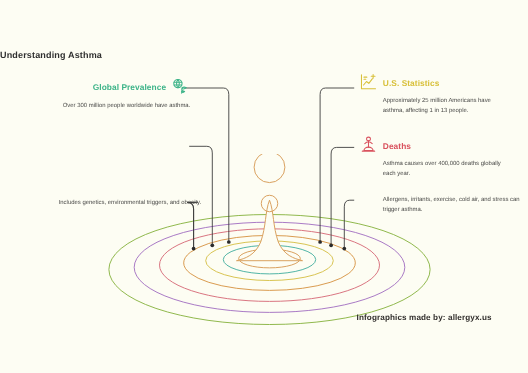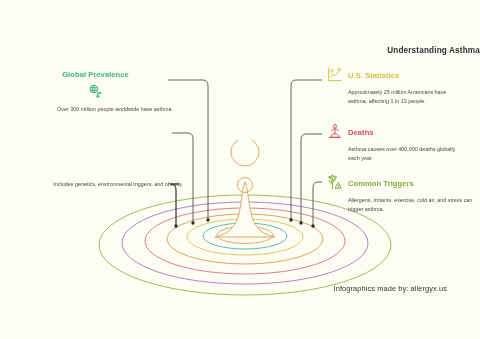--- a/index.html
+++ b/index.html
@@ -21,34 +21,34 @@
     background: #fdfdf3;
     overflow: hidden;
   }
 
   
   #title {
     position: absolute;
     top: 46px;
     left: 0;
     width: 480px;
-    text-align: right;
+    text-align: left;
     font-size: 8.2px;
     font-weight: bold;
     color: #2f2f2f;
     letter-spacing: 0.15px;
   }
 
   
   #footer {
     position: absolute;
     top: 284px;
     right: 33px;
     font-size: 7.4px;
-    font-weight: normal;
+    font-weight: bold;
     color: #33302e;
     letter-spacing: 0.1px;
     padding-left: 10px;
   }
 
   
   #ripple {
     position: absolute;
     left: 95px;
     top: 140px;
@@ -71,21 +71,20 @@
     position: absolute;
   }
   .callout .head {
     display: flex;
     align-items: center;
     gap: 4px;
     white-space: nowrap;
   }
   .callout.left .head {
     justify-content: flex-end;
-    flex-direction: column;
   }
   .callout .label {
     font-size: 7.6px;
     font-weight: bold;
     letter-spacing: 0.05px;
   }
   .callout .icon {
     width: 18px;
     height: 18px;
     flex: 0 0 18px;
@@ -211,34 +210,18 @@
           <path d="M17.6 2.2v4.6M15.3 4.5h4.6"></path>
           <path d="M6.5 5.5h3.5M6.5 8h2.2"></path>
         </g>
       </svg>
       <span class="label" style="color:#d8c03a">U.S. Statistics</span>
     </div>
     <div class="body">Approximately 25 million Americans have asthma, affecting 1 in 13 people.</div>
   </div>
 
   <div class="callout right" id="c-trigger">
-    <div class="head">
-      <svg class="icon" viewBox="0 0 24 24">
-        <g fill="none" stroke="#7fae3f" stroke-width="1.3" stroke-linecap="round" stroke-linejoin="round">
-          <path d="M8.5 20V9"></path>
-          <path d="M8.5 12.5C6.5 12.5 4.5 11 4.5 8.8c2.2 0 4 1.5 4 3.7z"></path>
-          <path d="M8.5 10.5c0-2.2 1.8-3.8 4-3.8 0 2.2-1.8 3.8-4 3.8z"></path>
-          <path d="M8.5 7.5C6.8 7.5 5.3 6 5.3 4c1.8 0 3.2 1.6 3.2 3.5z"></path>
-          <circle cx="8.5" cy="2.9" r="1.5"></circle>
-          <circle cx="12.4" cy="4.2" r="1.2"></circle>
-          <circle cx="4.6" cy="4.4" r="1.1"></circle>
-          <path d="M16.5 11.8l4 7.2h-8z"></path>
-          <path d="M16.5 14.6v2.1M16.5 17.8v.2"></path>
-        </g>
-      </svg>
-      <span class="label" style="color:#7fae3f">Common Triggers</span>
-    </div>
     <div class="body">Allergens, irritants, exercise, cold air, and stress can trigger asthma.</div>
   </div>
 
   <div id="footer">Infographics made by: allergyx.us</div>
 
 </div>
 
 </body></html>

